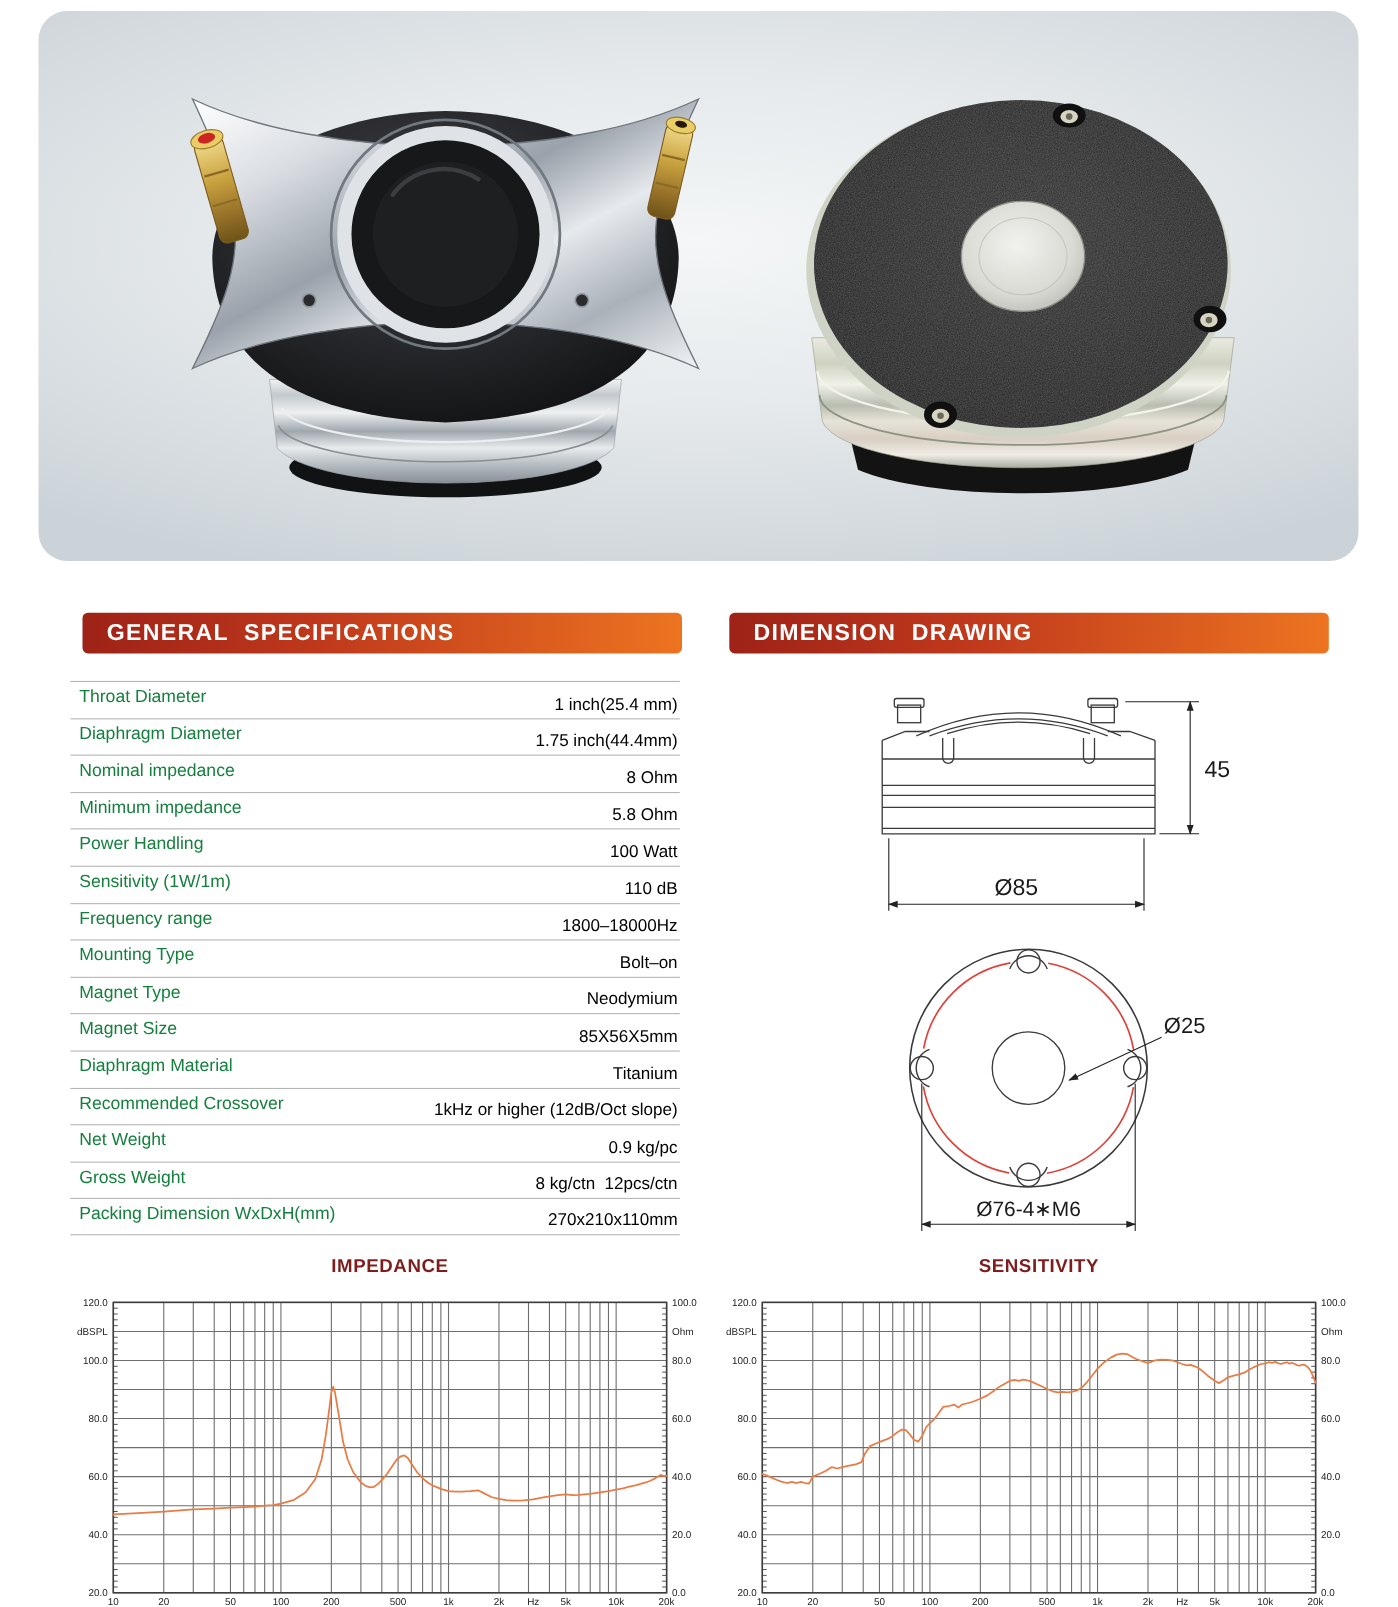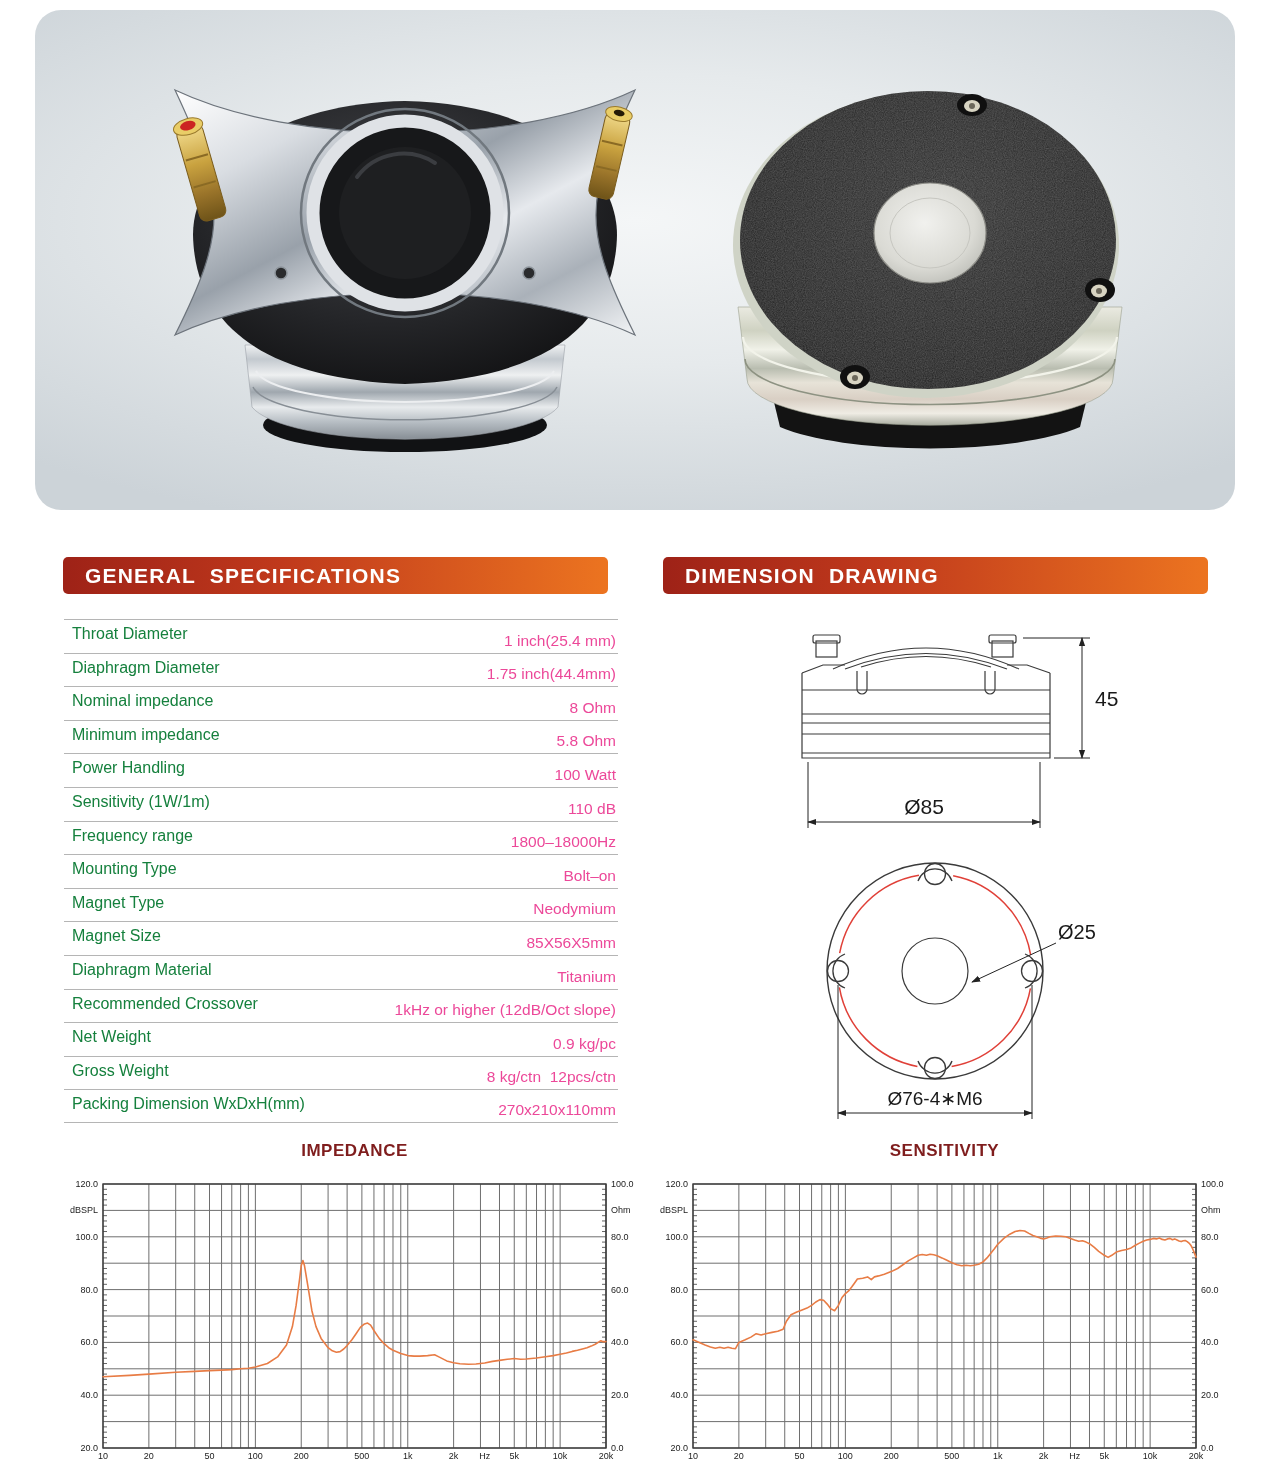--- a/index.html
+++ b/index.html
@@ -9,29 +9,29 @@
   .photo-panel { position:absolute; left:35px; top:10px; width:1200px; height:500px;
     border-radius:26px;
     background:radial-gradient(ellipse 75% 65% at 50% 42%, #f4f6f7 0%, #e6eaec 45%, #ccd3d8 100%); }
   .photo-panel svg { position:absolute; }
 
   .banner { position:absolute; width:545px; height:37px; border-radius:5px;
     background:linear-gradient(90deg,#9e2217 0%,#c0391c 40%,#ec7420 100%);
     color:#fff; font-size:21px; font-weight:bold; letter-spacing:1.2px;
     line-height:37px; padding-left:22px; }
   .banner span { white-space:pre; }
-  #spec-banner { left:63px; top:557px; }
+  #spec-banner { left:75px; top:557px; }
   #dim-banner  { left:663px; top:557px; }
 
   #spec-table { position:absolute; left:64px; top:619px; width:554px; }
   .spec-row { position:relative; height:33.6px; border-top:1px solid #b5b5b5;
     display:flex; justify-content:space-between; }
   .spec-row:last-child { border-bottom:1px solid #b5b5b5; }
   .spec-label { font-size:16px; color:#15803d; padding:5px 0 0 8px; align-self:flex-start; white-space:pre; }
-  .spec-value { font-size:15.5px; color:#ec4899; padding:0 2px 3px 0; align-self:flex-end; white-space:pre; }
+  .spec-value { font-size:15.5px; color:#000000; padding:0 2px 3px 0; align-self:flex-end; white-space:pre; }
 
   #side-view  { position:absolute; left:775px; top:625px; width:400px; height:215px; }
   #front-view { position:absolute; left:790px; top:855px; width:380px; height:280px; }
 
   .chart-block { position:absolute; top:1140px; width:640px; }
   #impedance-block { left:58px; }
   #sensitivity-block { left:648px; }
   .chart-title { width:593px; text-align:center; font-size:17px; font-weight:bold; color:#7f1d1d;
     height:22px; line-height:22px; letter-spacing:0.5px; }
   .chart-block svg { display:block; width:635px; height:302px; }

